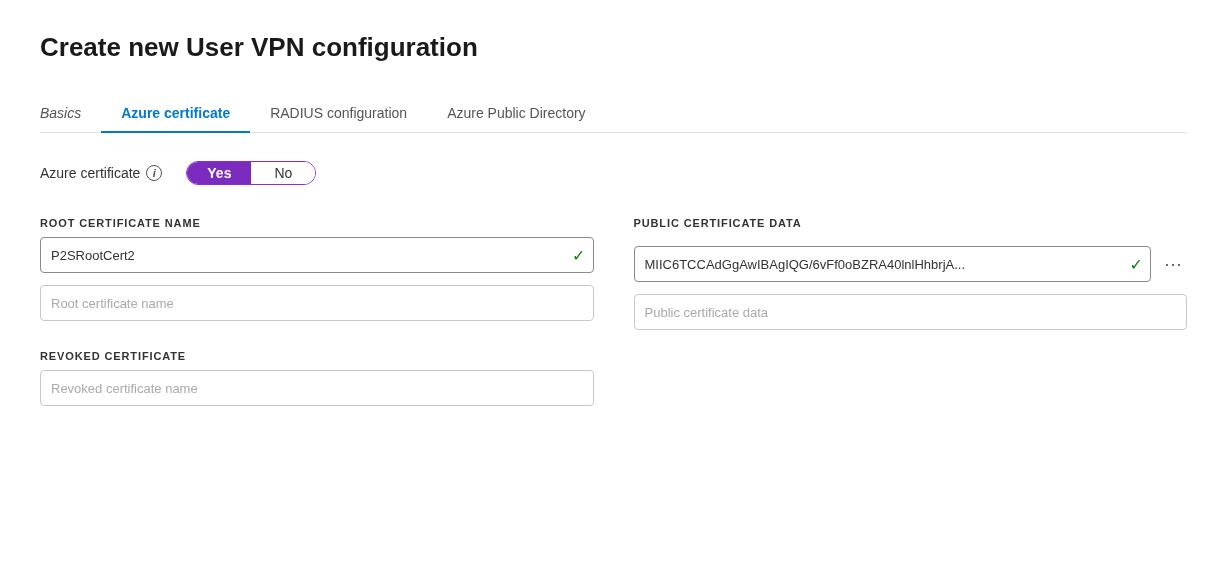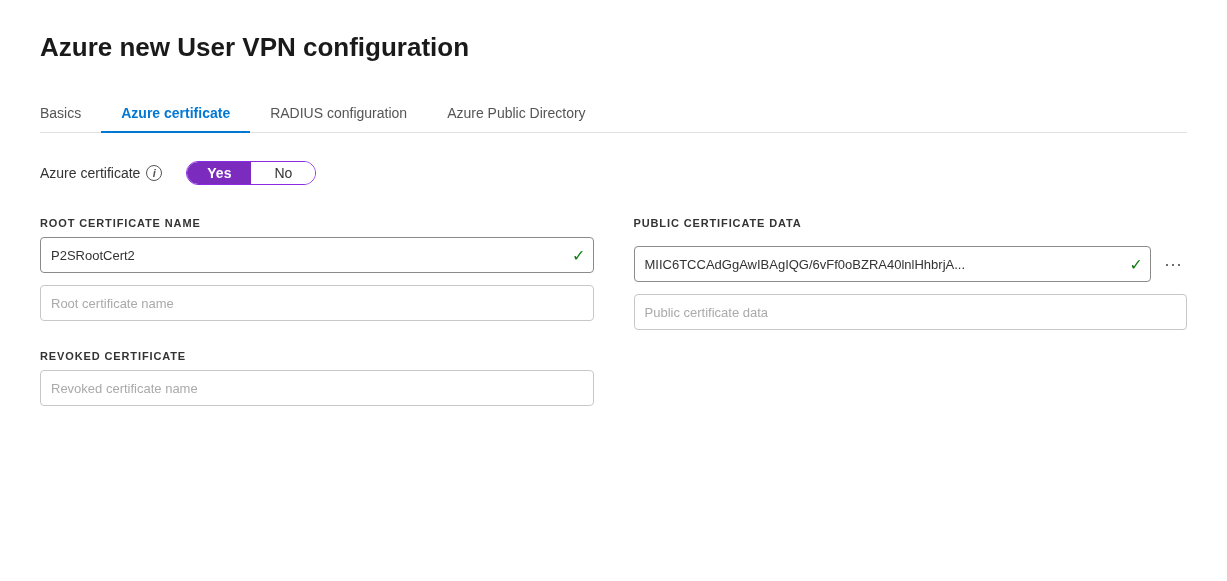--- a/index.html
+++ b/index.html
@@ -32,20 +32,21 @@
       font-size: 14px;
       cursor: pointer;
       color: #555;
       white-space: nowrap;
       position: relative;
       border-bottom: 2px solid transparent;
       margin-bottom: -1px;
     }
     .tab:first-child {
       padding-left: 0;
+      font-style: italic;
     }
     .tab.active {
       color: #0078d4;
       font-weight: 600;
       border-bottom: 2px solid #0078d4;
     }
 
     
     .toggle-row {
       display: flex;
@@ -185,21 +186,21 @@
     .right-input-row {
       display: flex;
       align-items: center;
       gap: 8px;
       margin-top: 9px;
     }
   </style>
 </head>
 <body>
 
-<h1 class="page-title">Azure new User VPN configuration</h1>
+<h1 class="page-title">Create new User VPN configuration</h1>
 
 <div class="tabs">
   <div class="tab">Basics</div>
   <div class="tab active">Azure certificate</div>
   <div class="tab">RADIUS configuration</div>
   <div class="tab">Azure Public Directory</div>
 </div>
 
 <div class="toggle-row">
   <div class="toggle-label">

